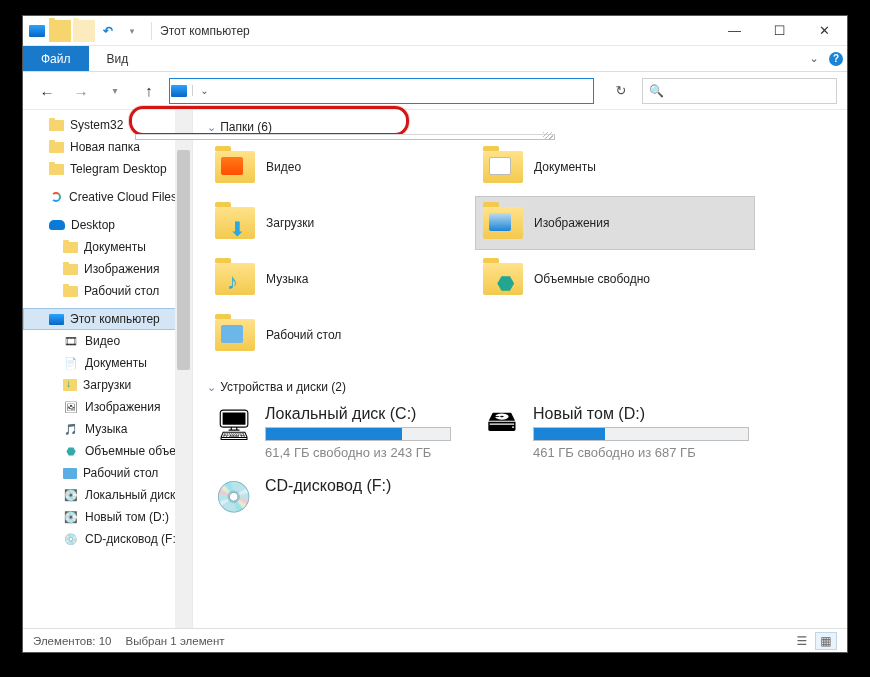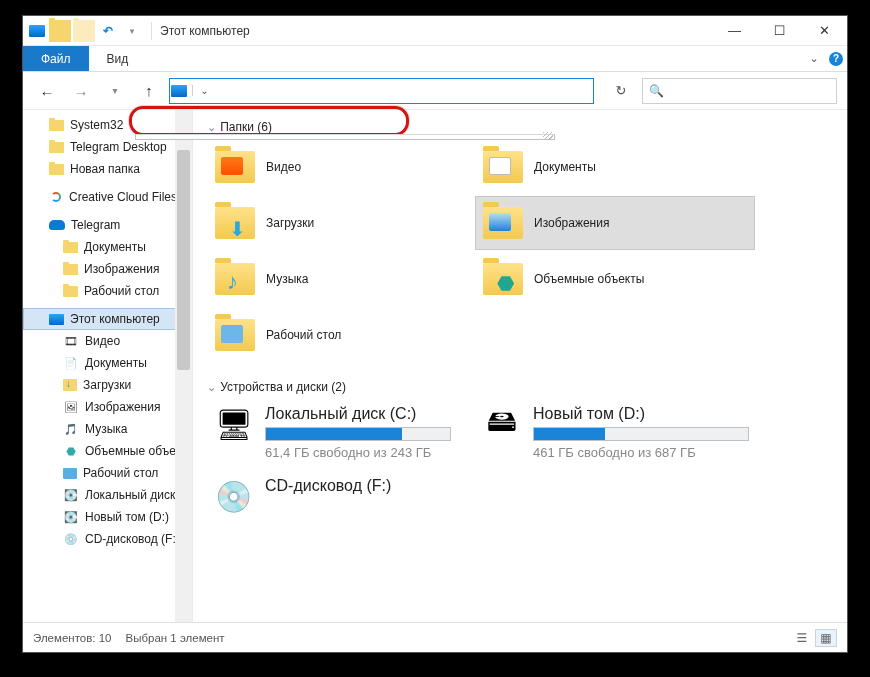--- a/index.html
+++ b/index.html
@@ -99,21 +99,21 @@
   .drives{display:grid;grid-template-columns:250px 280px;gap:8px 18px;}
   .drive{display:flex;align-items:flex-start;gap:10px;padding:4px 6px;}
   .drive .dic{width:42px;height:40px;display:flex;align-items:center;justify-content:center;font-size:30px;flex:none;}
   .drive .info{flex:1;padding-top:1px;}
   .drive .nm{font-size:16px;color:#222;margin-bottom:4px;}
   .drive .bar{width:100%;height:14px;border:1px solid #bfbfbf;background:#eef0f1;position:relative;margin-bottom:4px;}
   .drive .fill{position:absolute;left:0;top:0;height:100%;background:#1a84d8;}
   .drive .cap{font-size:13px;color:#888;}
 
   
-  .status { height:30px; border-top:1px solid #e0e0e0; display:flex; align-items:center; padding:3px 10px; font-size:11.5px; color:#555; gap:14px;}
+  .status { height:24px; border-top:1px solid #e0e0e0; display:flex; align-items:center; padding:3px 10px; font-size:11.5px; color:#555; gap:14px;}
   .status .views{margin-left:auto;display:flex;gap:2px;}
   .status .views span{width:22px;height:18px;display:flex;align-items:center;justify-content:center;border:1px solid transparent;font-size:12px;color:#666;}
   .status .views span.on{border-color:#c0d6ea;background:#eaf3fb;}
 
 </style>
 </head>
 <body>
 
 <div class="frame">
 <div class="window">
@@ -168,35 +168,35 @@
   <div class="body">
 
     <div class="tree">
       <ul id="tree-list">
             <li>
               <span class="ic ic-folder"></span>
               <span>System32</span>
             </li>
             <li>
               <span class="ic ic-folder"></span>
+              <span>Новая папка</span>
+            </li>
+            <li>
+              <span class="ic ic-folder"></span>
               <span>Telegram Desktop</span>
-            </li>
-            <li>
-              <span class="ic ic-folder"></span>
-              <span>Новая папка</span>
             </li>
             <div class="sp"></div>
             <li>
               <span class="ic ic-cc"></span>
               <span>Creative Cloud Files</span>
             </li>
             <div class="sp"></div>
             <li>
               <span class="ic ic-od"></span>
-              <span>Telegram</span>
+              <span>Desktop</span>
             </li>
             <li style="padding-left: 40px;">
               <span class="ic ic-folder"></span>
               <span>Документы</span>
             </li>
             <li style="padding-left: 40px;">
               <span class="ic ic-folder"></span>
               <span>Изображения</span>
             </li>
             <li style="padding-left: 40px;">
@@ -299,21 +299,21 @@
                 </div>
               </div>
               <div class="lbl">Музыка</div>
             </div>
             <div class="item">
               <div class="big">
                 <div class="bf">
                   <div class="ov ov-3d"></div>
                 </div>
               </div>
-              <div class="lbl">Объемные объекты</div>
+              <div class="lbl">Объемные свободно</div>
             </div>
             <div class="item">
               <div class="big">
                 <div class="bf">
                   <div class="ov ov-desk"></div>
                 </div>
               </div>
               <div class="lbl">Рабочий стол</div>
             </div>
           </div>

